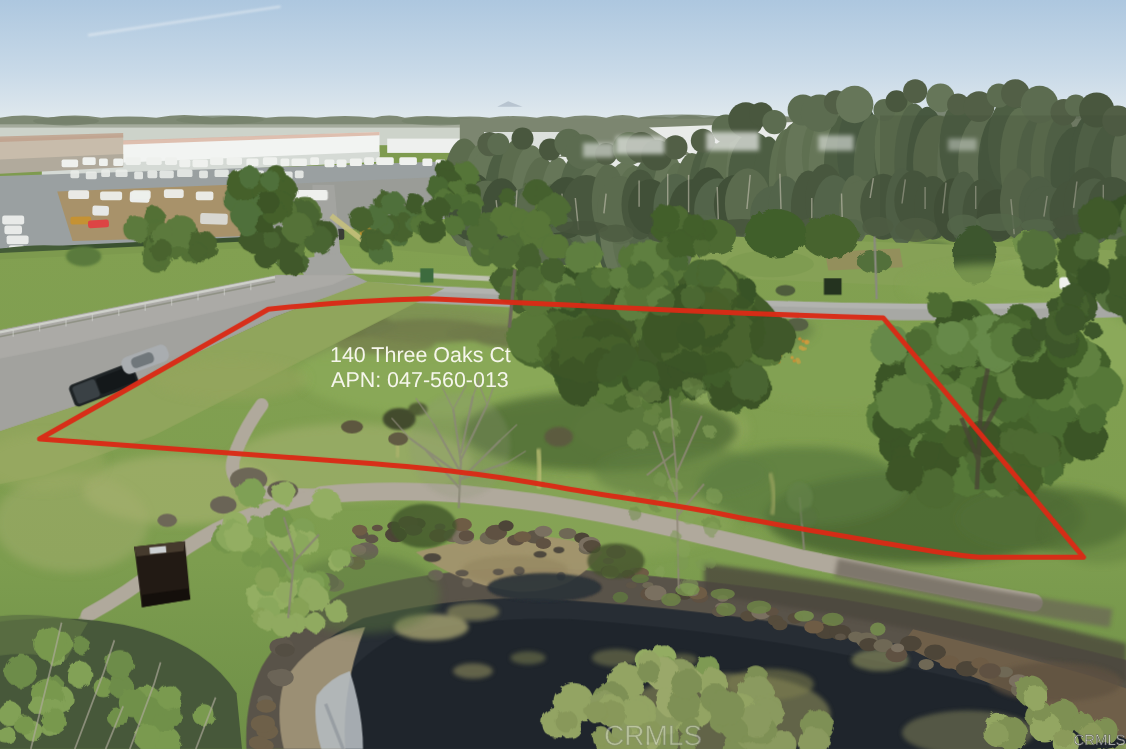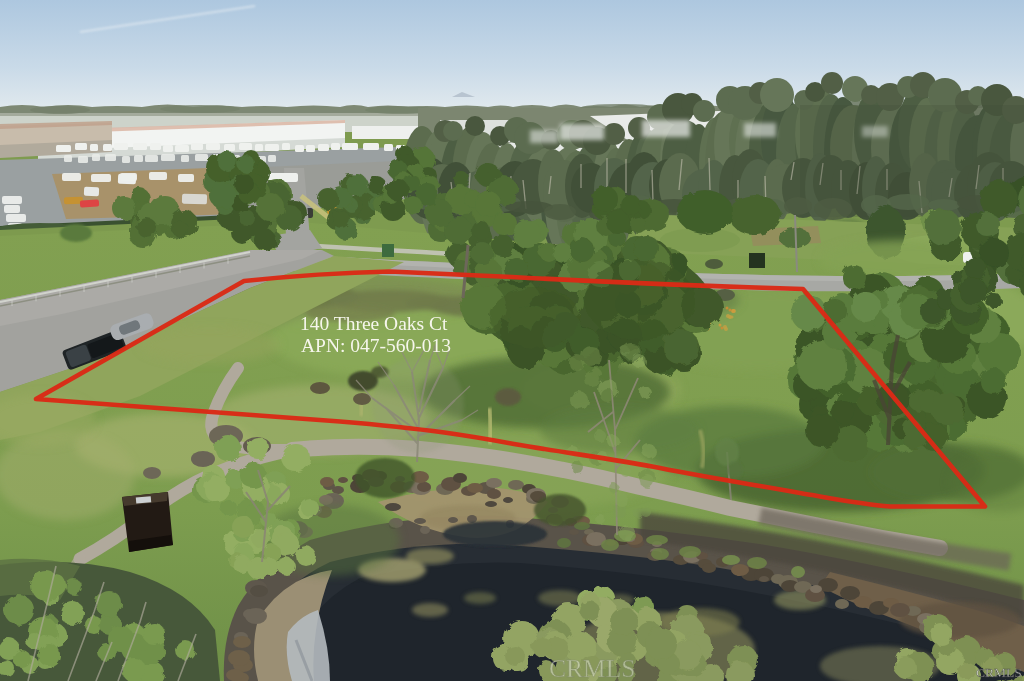--- a/index.html
+++ b/index.html
@@ -1,14 +1,14 @@
 <!DOCTYPE html>
 <html><head><meta charset="utf-8"><style>
 html,body{margin:0;padding:0;}
-#scene{width:1024px;height:681px;position:relative;overflow:hidden;font-family:Liberation Serif, serif;background:#7e9b4f;}
+#scene{width:1024px;height:681px;position:relative;overflow:hidden;font-family:Liberation Sans, sans-serif;background:#7e9b4f;}
 svg{display:block;}
 </style></head><body>
 <div id="scene">
 <svg width="1024" height="681" viewBox="0 0 1024 681">
 <defs>
 <linearGradient id="sky" x1="0" y1="0" x2="0" y2="1">
 <stop offset="0" stop-color="#adc7df"></stop>
           <stop offset="0.6" stop-color="#c9dae8"></stop>
           <stop offset="1" stop-color="#e2eaee"></stop>
 </linearGradient>

